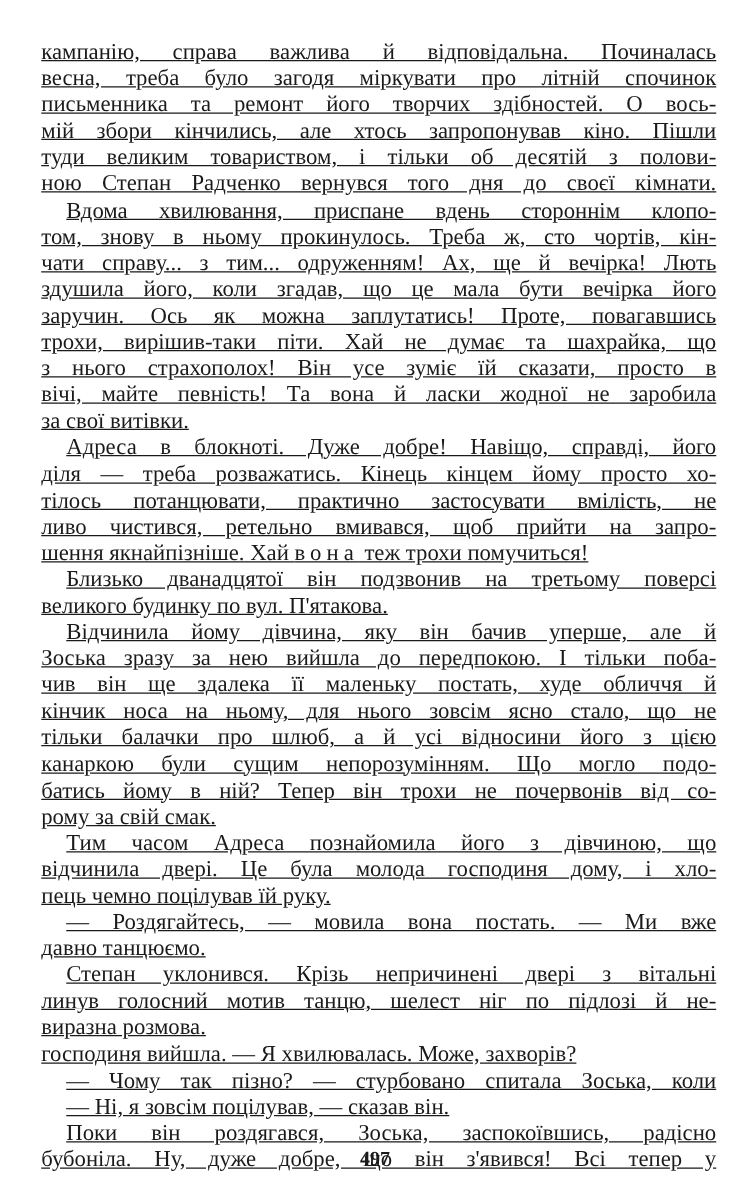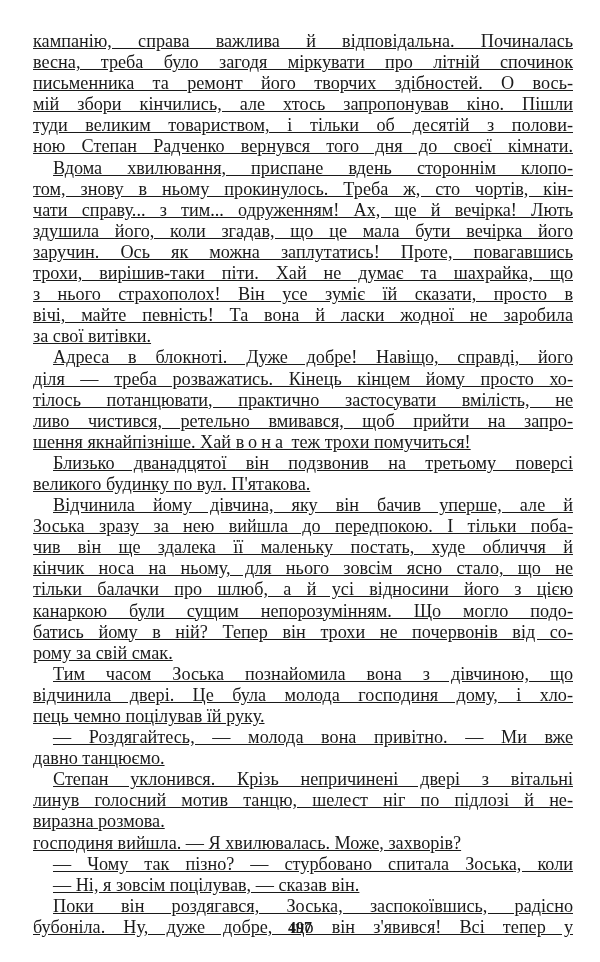--- a/index.html
+++ b/index.html
@@ -47,24 +47,24 @@
     <span class="line indent">Близько дванадцятої він подзвонив на третьому поверсі</span>
     <span class="line last">великого будинку по вул. П'ятакова.</span>
     <span class="line indent">Відчинила йому дівчина, яку він бачив уперше, але й</span>
     <span class="line">Зоська зразу за нею вийшла до передпокою. І тільки поба-</span>
     <span class="line">чив він ще здалека її маленьку постать, худе обличчя й</span>
     <span class="line">кінчик носа на ньому, для нього зовсім ясно стало, що не</span>
     <span class="line">тільки балачки про шлюб, а й усі відносини його з цією</span>
     <span class="line">канаркою були сущим непорозумінням. Що могло подо-</span>
     <span class="line">батись йому в ній? Тепер він трохи не почервонів від со-</span>
     <span class="line last">рому за свій смак.</span>
-    <span class="line indent">Тим часом Зоська познайомила вона з дівчиною, що</span>
+    <span class="line indent">Тим часом Адреса познайомила його з дівчиною, що</span>
     <span class="line">відчинила двері. Це була молода господиня дому, і хло-</span>
     <span class="line last">пець чемно поцілував їй руку.</span>
-    <span class="line indent">— Роздягайтесь, — молода  вона  привітно. — Ми  вже</span>
+    <span class="line indent">— Роздягайтесь, — мовила  вона  постать. — Ми  вже</span>
     <span class="line last">давно танцюємо.</span>
     <span class="line indent">Степан уклонився. Крізь непричинені двері з вітальні</span>
     <span class="line">линув голосний мотив танцю, шелест ніг по підлозі й не-</span>
     <span class="line last">виразна розмова.</span>
     <span class="line last">господиня вийшла. — Я хвилювалась. Може, захворів?</span>
     <span class="line indent">— Чому так пізно? — стурбовано спитала Зоська, коли</span>
     <span class="line indent last">— Ні, я зовсім поцілував, — сказав він.</span>
     <span class="line indent">Поки він роздягався, Зоська, заспокоївшись,  радісно</span>
     <span class="line">бубоніла. Ну, дуже добре, що він з'явився! Всі тепер у</span>
   </div>

